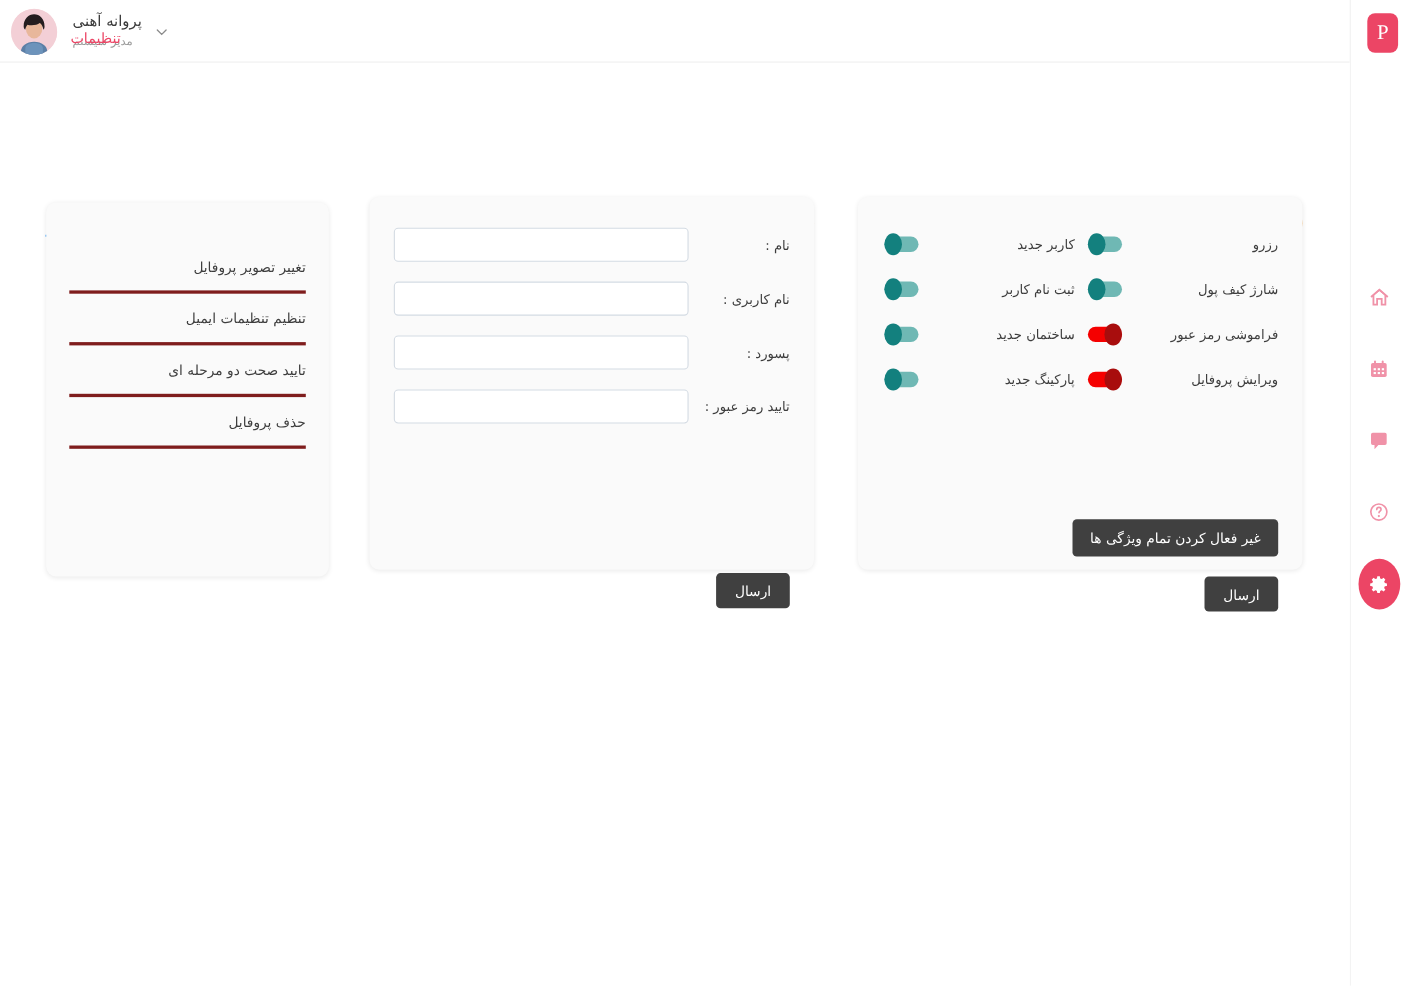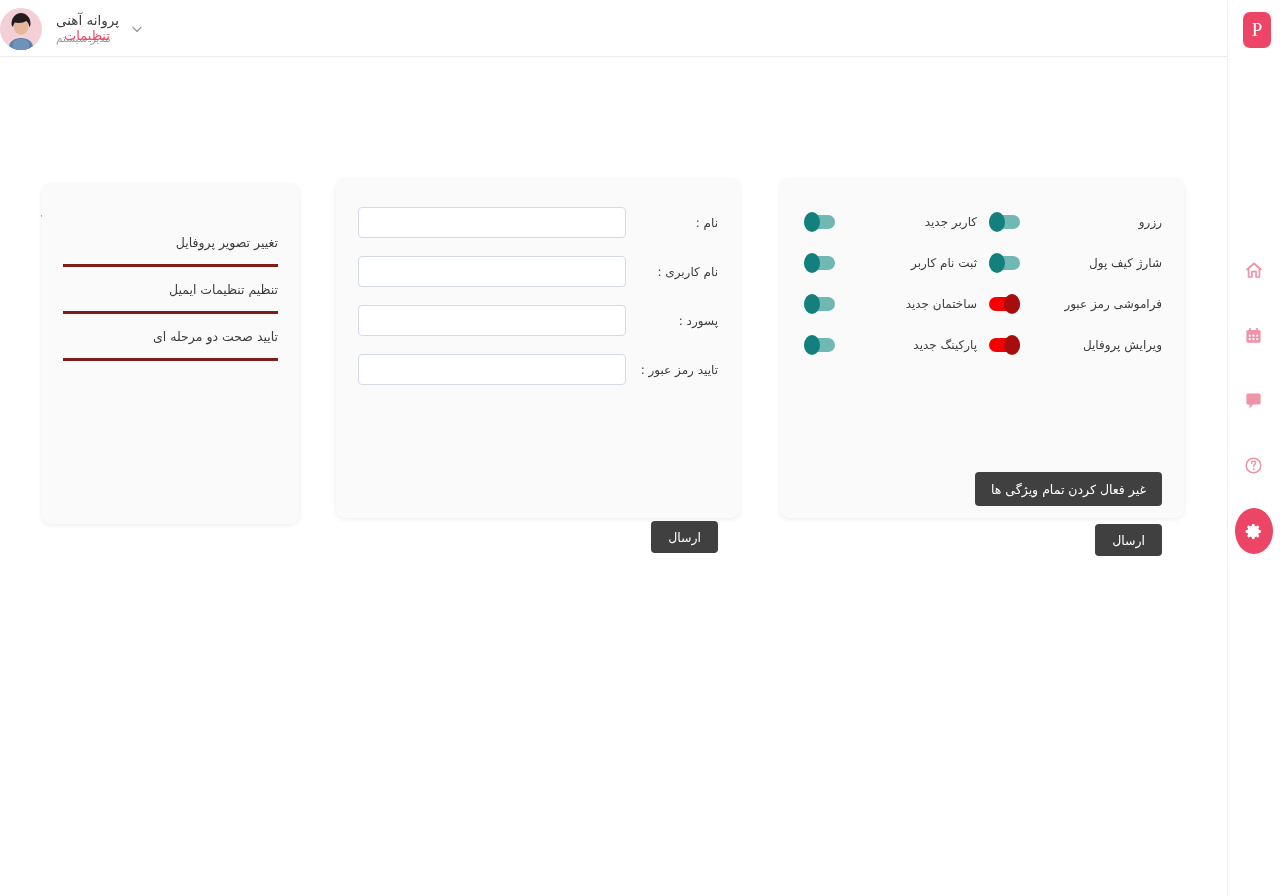--- a/index.html
+++ b/index.html
@@ -23,20 +23,21 @@
   }
 
   #user-area {
     position: absolute;
     top: 0; left: 0;
     height: 57px;
     display: flex;
     flex-direction: row-reverse;
     align-items: center;
     padding-right: 14px;
+    padding-left: 10px;
   }
 
   #user-text {
     display: flex;
     flex-direction: column;
     align-items: flex-end;
     justify-content: center;
     margin-right: 10px;
     margin-left: 14px;
     line-height: 1.15;
@@ -498,16 +499,19 @@
     <div id="other-list">
       <div class="other-item">
         <span>تغییر تصویر پروفایل</span>
       </div>
       <div class="other-item">
         <span>تنظیم تنظیمات ایمیل</span>
       </div>
       <div class="other-item">
         <span>تایید صحت دو مرحله ای</span>
       </div>
+      <div class="other-item">
+        <span>حذف پروفایل</span>
+      </div>
     </div>
   </div>
 
 </div>
 
 </body></html>

